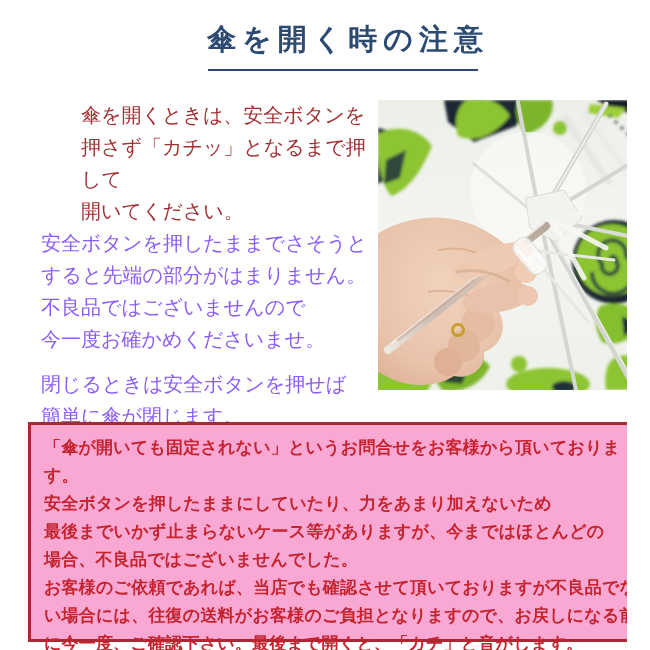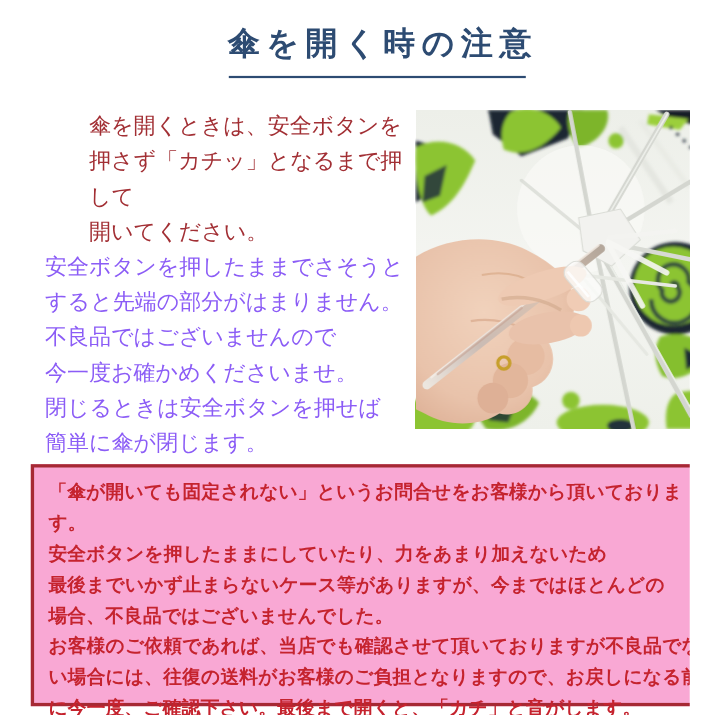--- a/index.html
+++ b/index.html
@@ -21,21 +21,21 @@
   .left-col {
     position:absolute; left:18px; top:99px; width:338px;
     font-family:"Liberation Serif","DejaVu Serif",serif;
   }
   .warning-text {
     font-size:20px; line-height:32px; color:#a22f34; white-space:pre-line;margin-left:40px;
   }
   .body-text {
     font-size:20px; line-height:32px; color:#8b5cf6; white-space:pre-line;
   }
-  .body-text.second { margin-top:0; }
+  .body-text.second { margin-top:13px; }
   .photo {
     position:absolute; left:355px; top:100px; width:270px; height:290px;
     overflow:hidden;
   }
   .photo svg { display:block; width:100%; height:100%; }
   .notice-box {
     position:absolute; left:5px; top:422px; width:640px; height:220px;
     border:3px solid #a62934; background:#f9a8d4;
     padding:9px 12px 6px 13px;
   }

